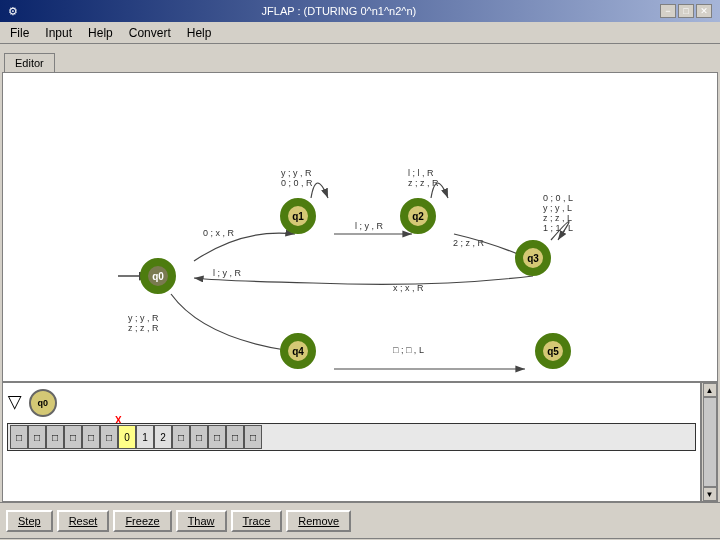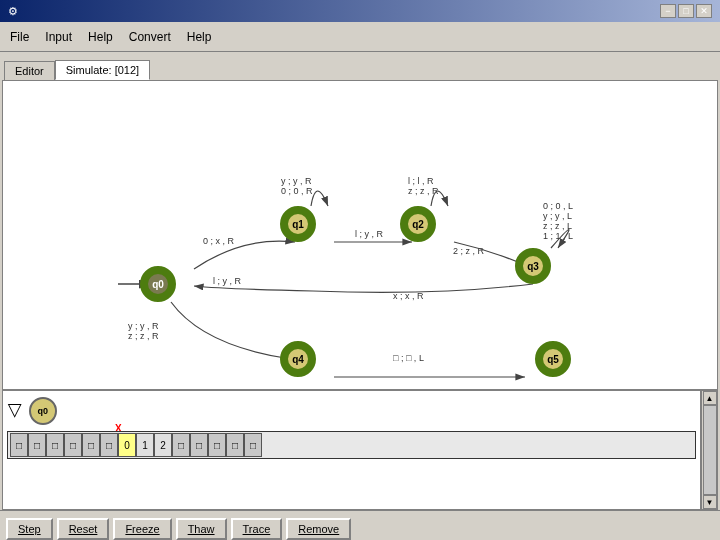--- a/index.html
+++ b/index.html
@@ -46,21 +46,21 @@
       cursor: pointer;
     }
 
     
     #menu-bar {
       background: #d4d0c8;
       border-bottom: 1px solid #808080;
       display: flex;
       padding: 2px 4px;
       gap: 4px;
-      height: 30px;
+      height: 22px;
       align-items: center;
     }
     .menu-item {
       padding: 2px 6px;
       cursor: pointer;
       font-size: 12px;
     }
 
     
     #tab-bar {
@@ -265,38 +265,38 @@
       padding: 4px 10px;
       border-top: 1px solid #808080;
       height: 30px;
     }
   </style>
 </head>
 <body>
 
 <div id="title-bar">
   <span>⚙</span>
+  <span id="title-bar-title">JFLAP : (DTURING 0^n1^n2^n)</span>
   <div id="title-bar-buttons">
     <div class="title-btn">−</div>
     <div class="title-btn">□</div>
     <div class="title-btn">✕</div>
   </div>
 </div>
 
 <div id="menu-bar">
   <span class="menu-item">File</span>
   <span class="menu-item">Input</span>
   <span class="menu-item">Help</span>
   <span class="menu-item">Convert</span>
   <span class="menu-item">Help</span>
 </div>
 
 <div id="tab-bar">
   <div class="tab">Editor</div>
-  <div class="tab active">Simulate: [012]</div>
 </div>
 
 <div id="main-area">
   <div id="canvas-area">
 
     <svg id="svg-overlay">
       <defs>
         <marker id="arrowhead" markerWidth="8" markerHeight="6" refX="8" refY="3" orient="auto">
           <polygon points="0 0, 8 3, 0 6" fill="#444"></polygon>
         </marker>

